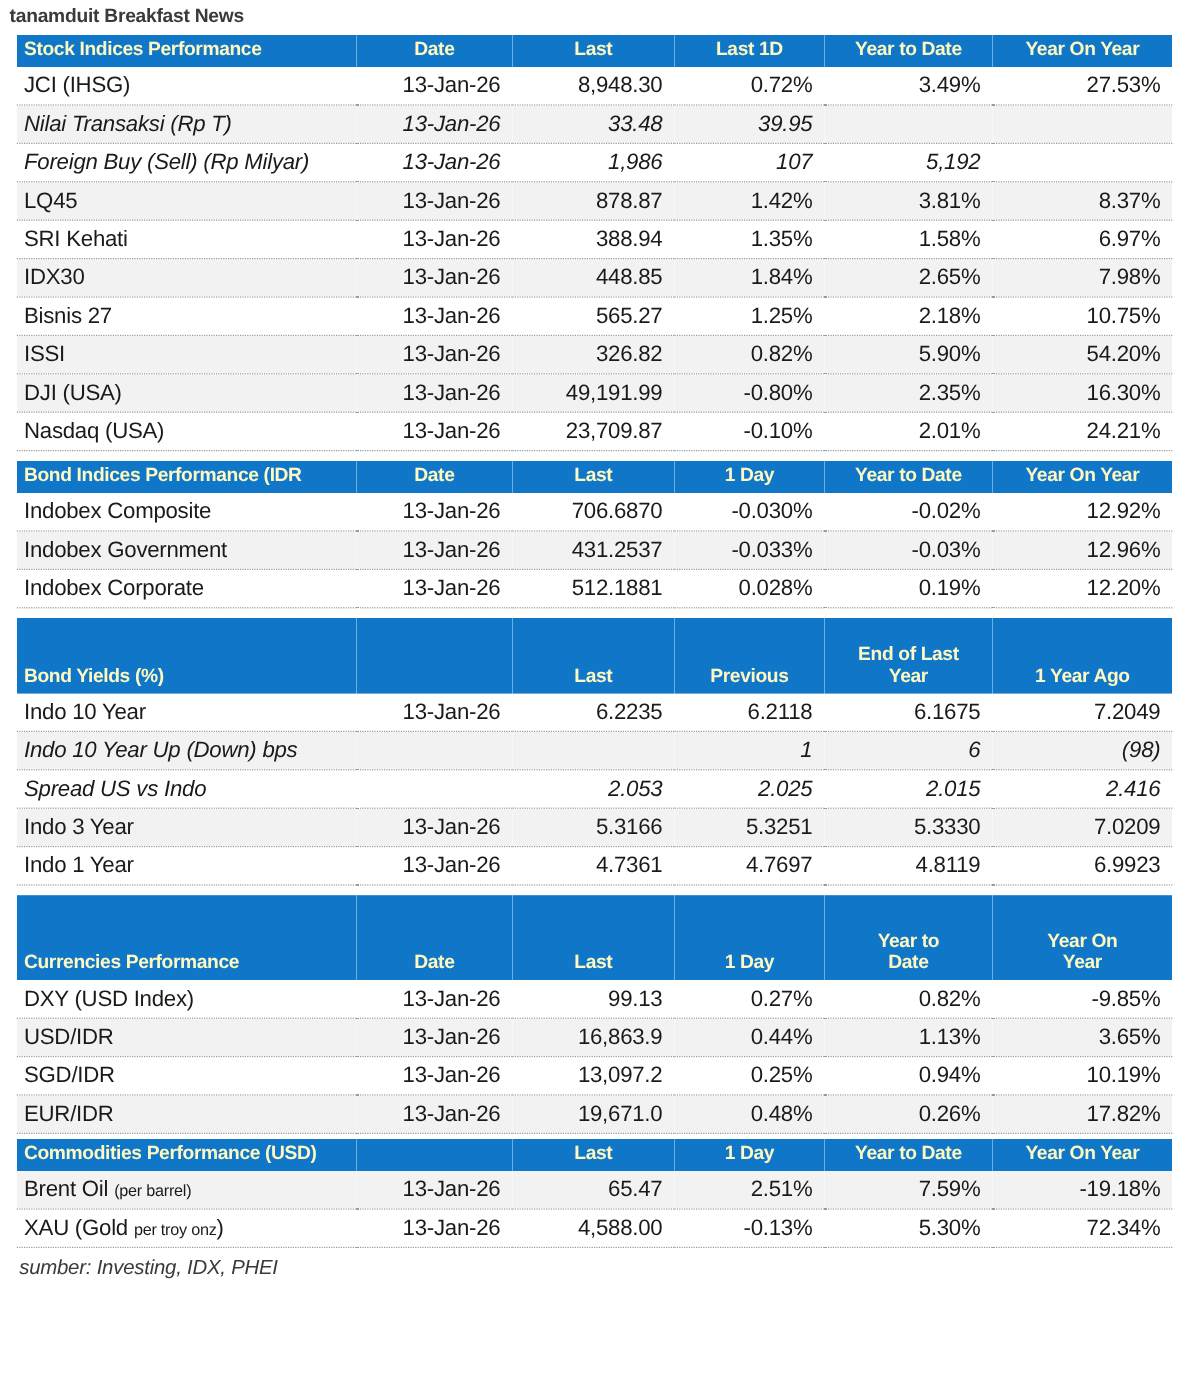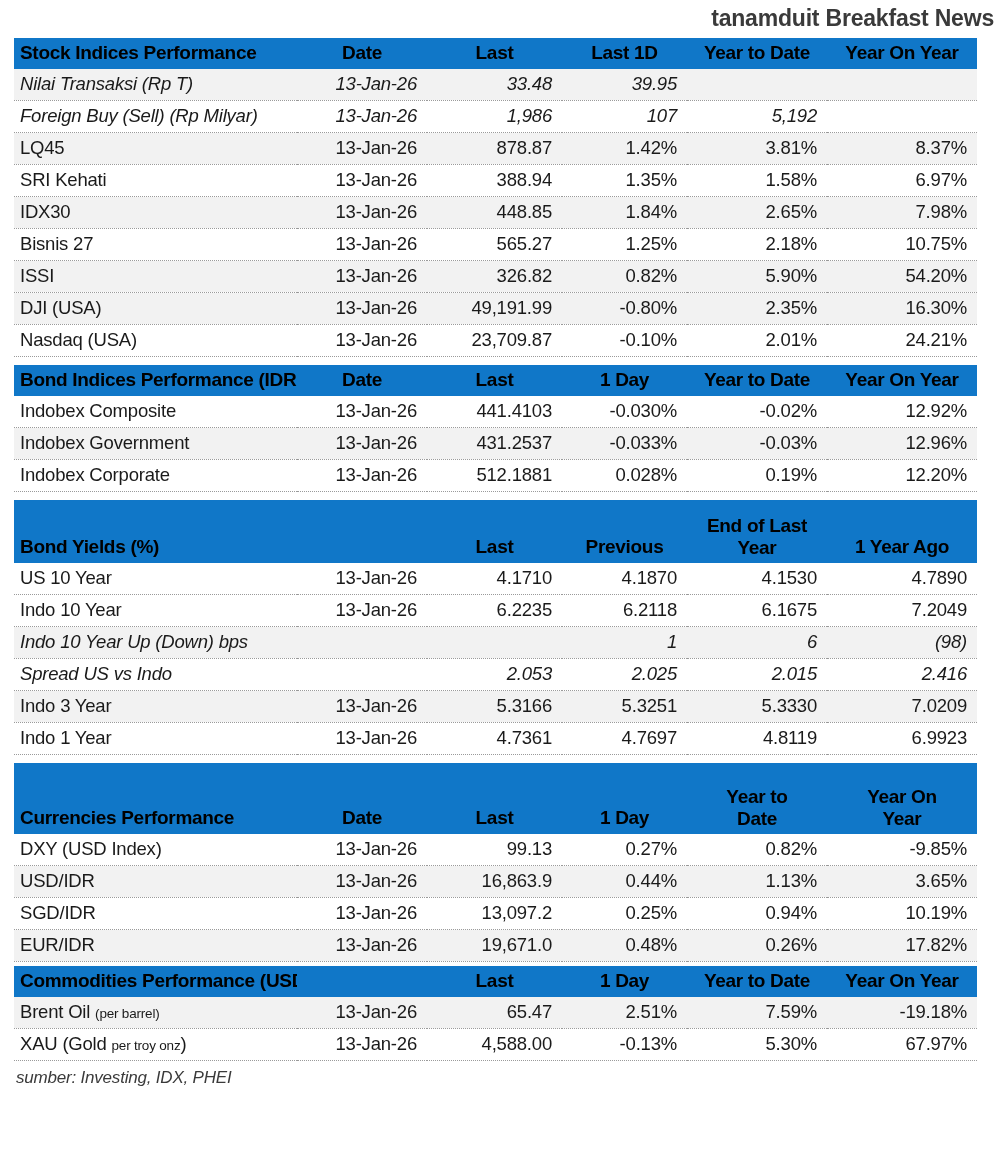--- a/index.html
+++ b/index.html
@@ -13,45 +13,44 @@
     font-family: "Liberation Sans", sans-serif;
     color: #1a1a1a;
     overflow: hidden;
   }
   .sheet {
     width: 994px;
     padding: 0;
     box-sizing: border-box;
   }
   .doc-title {
-    font-size: 23px;
+    font-size: 16px;
     font-weight: bold;
     color: #3a3a3a;
-    padding: 5px 0 6px 26px;
+    padding: 5px 0 6px 8px;
     letter-spacing: -0.2px;
-    text-align: right;
   }
   table.blk {
     width: 963px;
     margin-left: 14px;
     border-collapse: collapse;
     table-layout: fixed;
   }
   col.c-name  { width: 283px; }
   col.c-date  { width: 130px; }
   col.c-last  { width: 135px; }
   col.c-d1    { width: 125px; }
   col.c-ytd   { width: 140px; }
   col.c-yoy   { width: 150px; }
 
   
   tr.hdr > th {
     background: #1077c8;
-    color: #000000;
-    font-size: 19px;
+    color: #fef9c3;
+    font-size: 16px;
     font-weight: bold;
     letter-spacing: -0.3px;
     padding: 4px 8px 5px 8px;
     vertical-align: bottom;
     border: none;
     white-space: nowrap;
     overflow: hidden;
   }
   tr.hdr > th.lbl {
     text-align: left;
@@ -133,20 +132,28 @@
       <tr class="hdr">
         <th class="lbl">Stock Indices Performance</th>
         <th class="num">Date</th>
         <th class="num">Last</th>
         <th class="num">Last 1D</th>
         <th class="num">Year to Date</th>
         <th class="num">Year On Year</th>
       </tr>
     </thead>
     <tbody>
+        <tr class="row">
+          <td class="lbl">JCI (IHSG)</td>
+          <td class="num">13-Jan-26</td>
+          <td class="num">8,948.30</td>
+          <td class="num">0.72%</td>
+          <td class="num">3.49%</td>
+          <td class="num">27.53%</td>
+        </tr>
         <tr class="row alt ital">
           <td class="lbl">Nilai Transaksi (Rp T)</td>
           <td class="num">13-Jan-26</td>
           <td class="num">33.48</td>
           <td class="num">39.95</td>
           <td class="num"></td>
           <td class="num"></td>
         </tr>
         <tr class="row ital">
           <td class="lbl">Foreign Buy (Sell) (Rp Milyar)</td>
@@ -233,21 +240,21 @@
         <th class="num">Last</th>
         <th class="num">1 Day</th>
         <th class="num">Year to Date</th>
         <th class="num">Year On Year</th>
       </tr>
     </thead>
     <tbody>
         <tr class="row">
           <td class="lbl">Indobex Composite</td>
           <td class="num">13-Jan-26</td>
-          <td class="num">441.4103</td>
+          <td class="num">706.6870</td>
           <td class="num">-0.030%</td>
           <td class="num">-0.02%</td>
           <td class="num">12.92%</td>
         </tr>
         <tr class="row alt">
           <td class="lbl">Indobex Government</td>
           <td class="num">13-Jan-26</td>
           <td class="num">431.2537</td>
           <td class="num">-0.033%</td>
           <td class="num">-0.03%</td>
@@ -282,28 +289,20 @@
         <th class="num">Last</th>
         <th class="num">Previous</th>
         <th class="num">
           <span class="wrap2">End of Last</span>
           <span class="wrap2">Year</span>
         </th>
         <th class="num">1 Year Ago</th>
       </tr>
     </thead>
     <tbody>
-        <tr class="row">
-          <td class="lbl">US 10 Year</td>
-          <td class="num">13-Jan-26</td>
-          <td class="num">4.1710</td>
-          <td class="num">4.1870</td>
-          <td class="num">4.1530</td>
-          <td class="num">4.7890</td>
-        </tr>
         <tr class="row">
           <td class="lbl">Indo 10 Year</td>
           <td class="num">13-Jan-26</td>
           <td class="num">6.2235</td>
           <td class="num">6.2118</td>
           <td class="num">6.1675</td>
           <td class="num">7.2049</td>
         </tr>
         <tr class="row alt ital">
           <td class="lbl">Indo 10 Year Up (Down) bps</td>
@@ -432,20 +431,20 @@
           <td class="num">2.51%</td>
           <td class="num">7.59%</td>
           <td class="num">-19.18%</td>
         </tr>
         <tr class="row">
           <td class="lbl"><span>XAU (Gold </span><span class="sml">per troy onz</span><span>)</span></td>
           <td class="num">13-Jan-26</td>
           <td class="num">4,588.00</td>
           <td class="num">-0.13%</td>
           <td class="num">5.30%</td>
-          <td class="num">67.97%</td>
+          <td class="num">72.34%</td>
         </tr>
       </tbody>
   </table>
 
   <div class="footer-note">sumber: Investing, IDX, PHEI</div>
 
 </div>
 
 </body></html>

